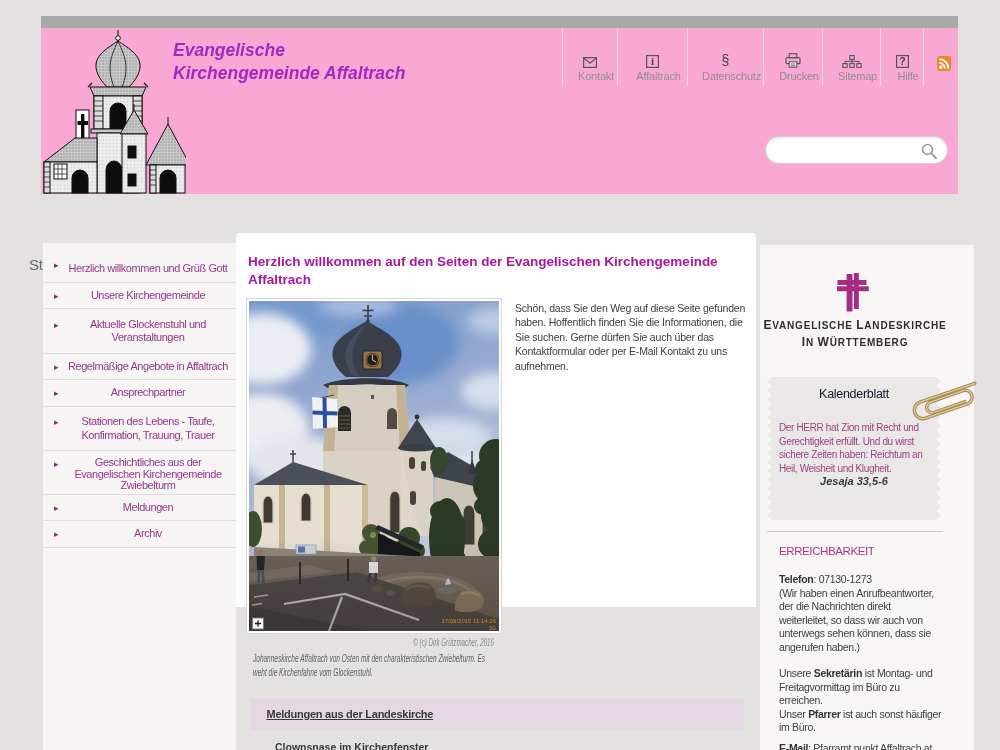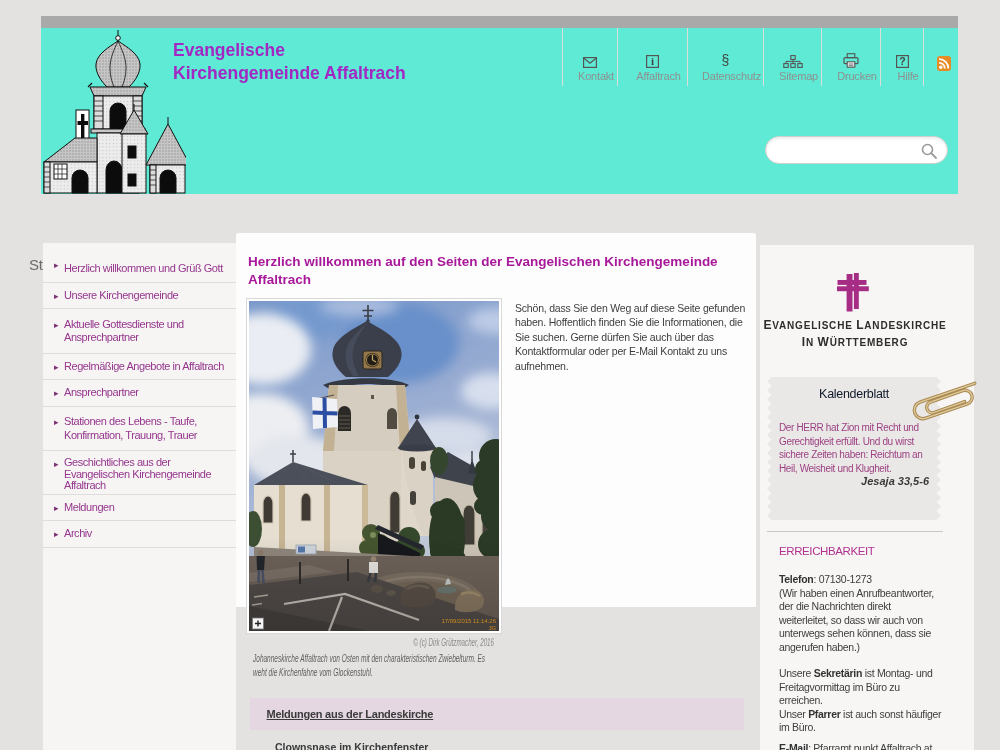--- a/index.html
+++ b/index.html
@@ -1,31 +1,31 @@
 <!DOCTYPE html>
 <html lang="de"><head>
 <meta charset="utf-8">
 <title>Evangelische Kirchengemeinde Affaltrach</title>
 <style>
   * { margin:0; padding:0; box-sizing:border-box; }
   html,body { width:1000px; height:750px; overflow:hidden; }
   body { background:#e3e2e0; font-family:"Liberation Sans", sans-serif; position:relative; }
   .abs { position:absolute; }
   .topbar { left:41px; top:16px; width:917px; height:12px; background:#a9a9a9; }
-  .header { left:41px; top:28px; width:917px; height:166px; background:#5eead4; }
+  .header { left:41px; top:28px; width:917px; height:166px; background:#f9a8d4;font-style:italic; }
   .sitetitle { left:132px; top:11px; font-size:17.5px; font-weight:bold; color:#a228c3; line-height:23px; }
   .iconbar { left:562px; top:28px; height:58px; display:flex; }
   .icell { border-left:1px solid #ddddda; display:flex; flex-direction:column; align-items:center; justify-content:flex-end; padding-bottom:4px; }
   .icell .ic { height:16px; margin-bottom:2px; display:flex; align-items:flex-end; justify-content:center; color:#555; }
   .icell .lbl { font-size:11px; letter-spacing:-0.2px; color:#8f8f8f;padding-left:12px; }
   .rsswrap { border-left:1px solid #ddddda; width:33px; display:flex; align-items:flex-end; justify-content:center; padding-bottom:15px; padding-left:7px;}
   .search { left:765px; top:136px; width:183px; height:28px; background:#fff; border:1px solid #cfcfcd; border-radius:14px; box-shadow:inset 0 2px 3px rgba(0,0,0,0.07); }
   .search svg { position:absolute; right:9px; top:5px; }
   .crumb { left:29px; top:212px; font-size:15px; letter-spacing:-0.3px; color:#6a6a6a;margin-top:44px; }
-  .leftcol { left:43px; top:243px; width:193px; height:507px; background:#f6f5f3; }
+  .leftcol { left:43px; top:243px; width:193px; height:507px; background:#f6f5f3;text-align:center; }
   .menu { list-style:none; padding-top:9px; }
   .menu li { border-bottom:1px solid #dedddb; padding:6px 4px 6px 21px; position:relative; }
   .menu li:nth-child(3), .menu li:nth-child(6) { padding-top:8.5px; padding-bottom:8px; }
   .menu li:nth-child(7) a { line-height:11.5px; }
   .menu li:nth-child(7) { padding-bottom:2px; }
   .menu li:nth-child(3):before, .menu li:nth-child(6):before { top:10.5px; }
   .menu li a { color:#96368e; text-decoration:none; font-size:11px; letter-spacing:-0.45px; line-height:13.5px; display:block; }
   .menu li:before { content:"\25B8"; position:absolute; left:11px; top:8px; font-size:9px; color:#7d2c76; }
   .main { left:236px; top:233px; width:520px; height:374px; background:#fdfdfd; border-radius:3px 3px 0 0; }
   .main h1 { position:absolute; left:12px; top:20px; width:500px; font-size:13.5px; line-height:18px; font-weight:bold; color:#a8189a; }
@@ -38,21 +38,21 @@
   .pinkbox span { position:absolute; left:17px; top:10px; font-size:11px; letter-spacing:-0.25px; font-weight:bold; color:#3a3a3a; text-decoration:underline; }
   .newshead { position:absolute; left:39px; top:508px; font-size:10.5px; font-weight:bold; color:#3a3a3a; }
   .sidebar { left:760px; top:245px; width:214px; height:507px; background:#f7f6f4; }
   .crosslogo { position:absolute; left:77px; top:28px; }
   .elkw { position:absolute; left:0; top:73px; width:190px; text-align:center; color:#2e2d2a; font-weight:bold; }
   .elkw .l1 { font-size:10px; letter-spacing:0.8px; white-space:nowrap; }
   .elkw .big { font-size:12px; }
   .kbox { position:absolute; left:7px; top:132px; width:174px; height:143px; background:#eae8e6; clip-path:polygon(4.5px 0px, 169.5px 0px, 174.0px 4.47px, 169.5px 8.94px, 174.0px 13.41px, 169.5px 17.88px, 174.0px 22.34px, 169.5px 26.81px, 174.0px 31.28px, 169.5px 35.75px, 174.0px 40.22px, 169.5px 44.69px, 174.0px 49.16px, 169.5px 53.62px, 174.0px 58.09px, 169.5px 62.56px, 174.0px 67.03px, 169.5px 71.50px, 174.0px 75.97px, 169.5px 80.44px, 174.0px 84.91px, 169.5px 89.38px, 174.0px 93.84px, 169.5px 98.31px, 174.0px 102.78px, 169.5px 107.25px, 174.0px 111.72px, 169.5px 116.19px, 174.0px 120.66px, 169.5px 125.12px, 174.0px 129.59px, 169.5px 134.06px, 174.0px 138.53px, 169.5px 143.00px, 4.5px 143.0px, 0px 138.53px, 4.5px 134.06px, 0px 129.59px, 4.5px 125.12px, 0px 120.66px, 4.5px 116.19px, 0px 111.72px, 4.5px 107.25px, 0px 102.78px, 4.5px 98.31px, 0px 93.84px, 4.5px 89.38px, 0px 84.91px, 4.5px 80.44px, 0px 75.97px, 4.5px 71.50px, 0px 67.03px, 4.5px 62.56px, 0px 58.09px, 4.5px 53.62px, 0px 49.16px, 4.5px 44.69px, 0px 40.22px, 4.5px 35.75px, 0px 31.28px, 4.5px 26.81px, 0px 22.34px, 4.5px 17.88px, 0px 13.41px, 4.5px 8.94px, 0px 4.47px, 4.5px 0.00px); }
   .kbox h3 { font-size:12.5px; letter-spacing:-0.3px; font-weight:normal; color:#0f172a; text-align:center; margin-top:10px; }
   .kbox p { font-size:10px; letter-spacing:-0.35px; line-height:13.5px; color:#9c4183; margin:20px 12px 0 12px; }
-  .kbox .jes { text-align:right; font-style:italic; font-weight:bold; color:#3a3a3a; font-size:11px; letter-spacing:0; margin-top:0; }
+  .kbox .jes { text-align:center; font-style:italic; font-weight:bold; color:#3a3a3a; font-size:11px; letter-spacing:0; margin-top:0; }
   .sidehr { position:absolute; left:7px; top:286px; width:176px; border-top:1px solid #c9c8c6; }
   .erh2 { position:absolute; left:19px; top:300px; font-size:11.5px; color:#b13191; letter-spacing:-0.4px; }
   .sidetext { position:absolute; left:19px; top:328px; width:166px; font-size:10.5px; letter-spacing:-0.3px; line-height:13.5px; color:#3e3e3e; }
   .sidetext b { color:#333; }
   .sp { height:13px; } .sp2 { height:7px; }
   .paperclip { position:absolute; left:902px; top:366px; width:84px; height:66px; }
 </style>
 </head>
 <body>
   <div class="abs topbar"></div>
@@ -125,44 +125,44 @@
           <rect x="0.6" y="0.6" width="11.8" height="11.8" fill="none" stroke="#555" stroke-width="1.2"></rect>
           <text x="6.5" y="10.2" font-family="Liberation Serif, serif" font-size="11" font-weight="bold" fill="#444" text-anchor="middle">i</text>
         </svg>
       </span>
       <span class="lbl">Affaltrach</span>
     </div>
     <div class="icell" style="width:76px">
       <span class="ic" style="font-size:14px;color:#444">§</span>
       <span class="lbl">Datenschutz</span>
     </div>
+    <div class="icell" style="width:59px">
+      <span class="ic">
+        <svg width="16" height="15" viewBox="0 0 16 15">
+          <rect x="4.2" y="0.7" width="7.6" height="4" fill="none" stroke="#555" stroke-width="1.1"></rect>
+          <rect x="1" y="4.7" width="14" height="6" rx="1" fill="none" stroke="#555" stroke-width="1.2"></rect>
+          <rect x="4.2" y="8.8" width="7.6" height="5.4" fill="#fff" stroke="#555" stroke-width="1.1"></rect>
+          <line x1="5.6" y1="11" x2="10.4" y2="11" stroke="#555" stroke-width="0.9"></line>
+          <line x1="5.6" y1="12.8" x2="10.4" y2="12.8" stroke="#555" stroke-width="0.9"></line>
+        </svg>
+      </span>
+      <span class="lbl">Drucken</span>
+    </div>
     <div class="icell" style="width:58px">
       <span class="ic">
         <svg width="20" height="13" viewBox="0 0 20 13">
           <rect x="7.8" y="0.6" width="4.4" height="3.8" fill="none" stroke="#555" stroke-width="1.1"></rect>
           <rect x="0.8" y="8.6" width="4.4" height="3.8" fill="none" stroke="#555" stroke-width="1.1"></rect>
           <rect x="7.8" y="8.6" width="4.4" height="3.8" fill="none" stroke="#555" stroke-width="1.1"></rect>
           <rect x="14.8" y="8.6" width="4.4" height="3.8" fill="none" stroke="#555" stroke-width="1.1"></rect>
           <path d="M10 4.4 V6.4 M3 8.6 V6.4 H17 V8.6 M10 6.4 V8.6" fill="none" stroke="#555" stroke-width="1"></path>
         </svg>
       </span>
       <span class="lbl">Sitemap</span>
     </div>
-    <div class="icell" style="width:59px">
-      <span class="ic">
-        <svg width="16" height="15" viewBox="0 0 16 15">
-          <rect x="4.2" y="0.7" width="7.6" height="4" fill="none" stroke="#555" stroke-width="1.1"></rect>
-          <rect x="1" y="4.7" width="14" height="6" rx="1" fill="none" stroke="#555" stroke-width="1.2"></rect>
-          <rect x="4.2" y="8.8" width="7.6" height="5.4" fill="#fff" stroke="#555" stroke-width="1.1"></rect>
-          <line x1="5.6" y1="11" x2="10.4" y2="11" stroke="#555" stroke-width="0.9"></line>
-          <line x1="5.6" y1="12.8" x2="10.4" y2="12.8" stroke="#555" stroke-width="0.9"></line>
-        </svg>
-      </span>
-      <span class="lbl">Drucken</span>
-    </div>
     <div class="icell" style="width:43px">
       <span class="ic">
         <svg width="13" height="13" viewBox="0 0 13 13">
           <rect x="0.6" y="0.6" width="11.8" height="11.8" fill="none" stroke="#555" stroke-width="1.2"></rect>
           <text x="6.5" y="10" font-family="Liberation Sans, sans-serif" font-size="10.5" font-weight="bold" fill="#444" text-anchor="middle">?</text>
         </svg>
       </span>
       <span class="lbl">Hilfe</span>
     </div>
     <div class="rsswrap">
@@ -184,33 +184,33 @@
 
   <div class="abs leftcol">
     <ul class="menu">
       <li style="padding-top:10px">
         <a>Herzlich willkommen und Grüß Gott</a>
       </li>
       <li>
         <a>Unsere Kirchengemeinde</a>
       </li>
       <li>
-        <a>Aktuelle Gottesdienste und Ansprechpartner</a>
+        <a>Aktuelle Glockenstuhl und Veranstaltungen</a>
       </li>
       <li>
         <a>Regelmäßige Angebote in Affaltrach</a>
       </li>
       <li>
         <a>Ansprechpartner</a>
       </li>
       <li>
         <a>Stationen des Lebens - Taufe, Konfirmation, Trauung, Trauer</a>
       </li>
       <li>
-        <a>Geschichtliches aus der Evangelischen Kirchengemeinde Affaltrach</a>
+        <a>Geschichtliches aus der Evangelischen Kirchengemeinde Zwiebelturm</a>
       </li>
       <li>
         <a>Meldungen</a>
       </li>
       <li>
         <a>Archiv</a>
       </li>
     </ul>
   </div>
 

